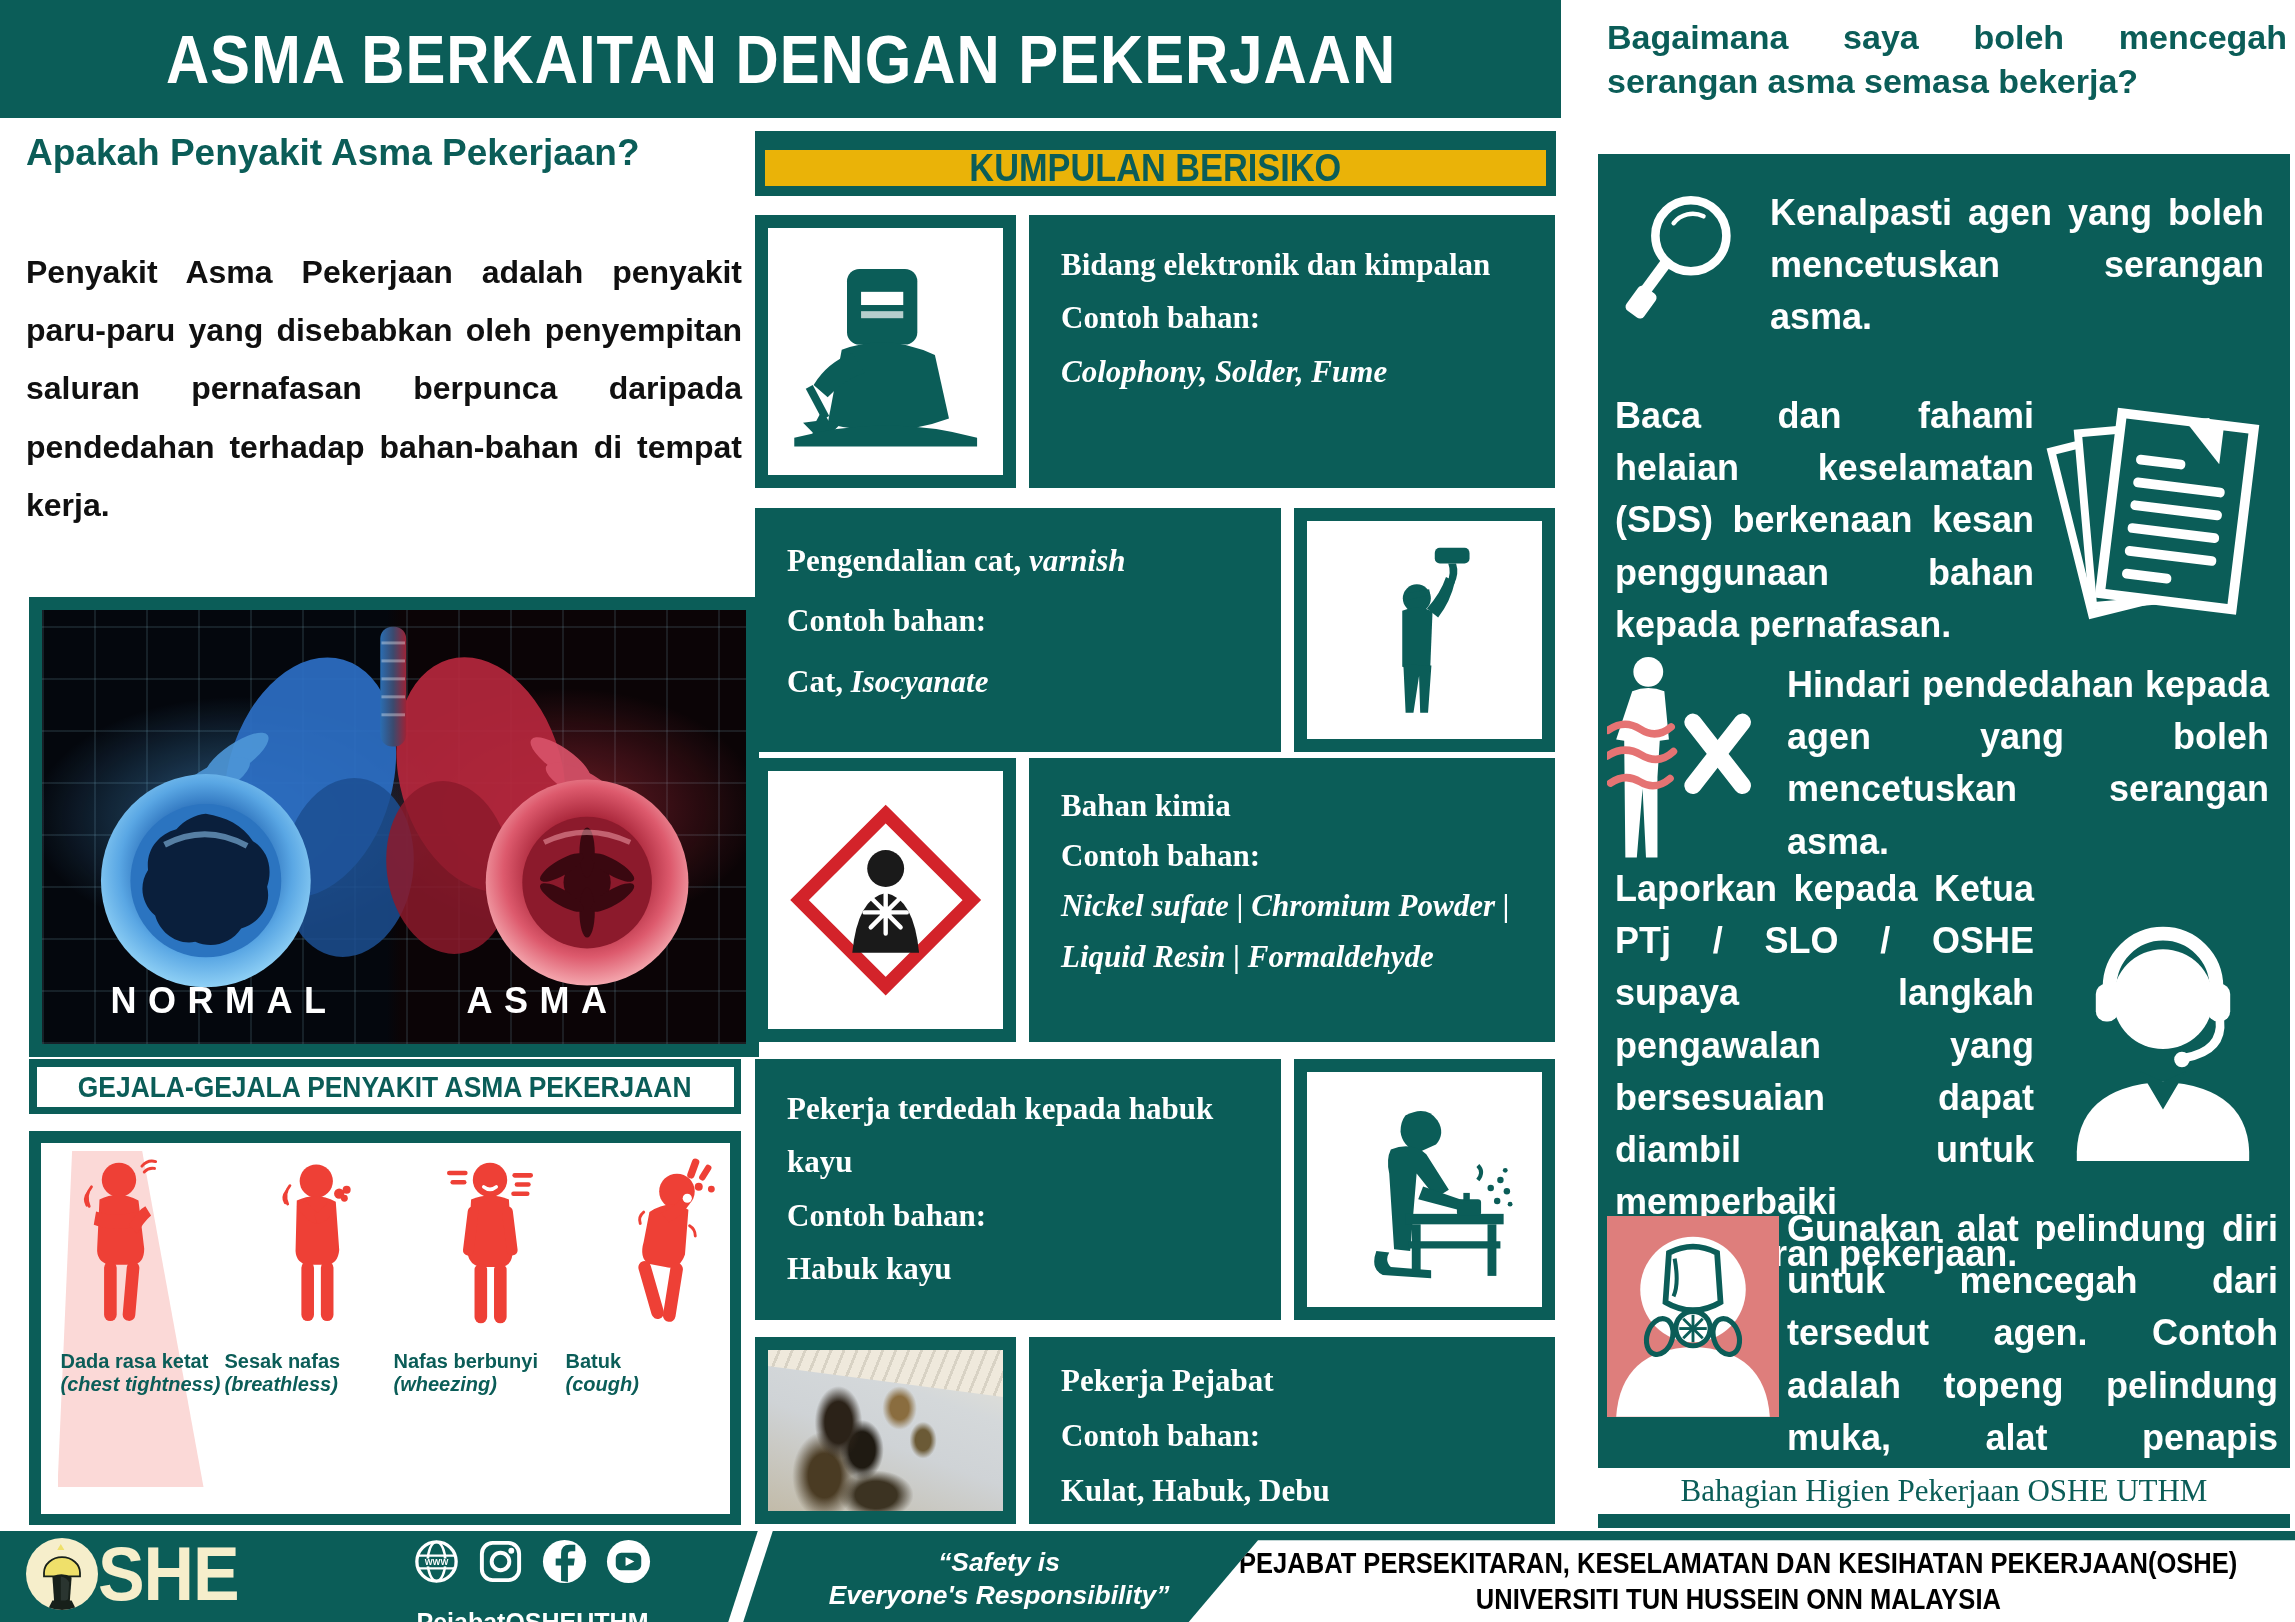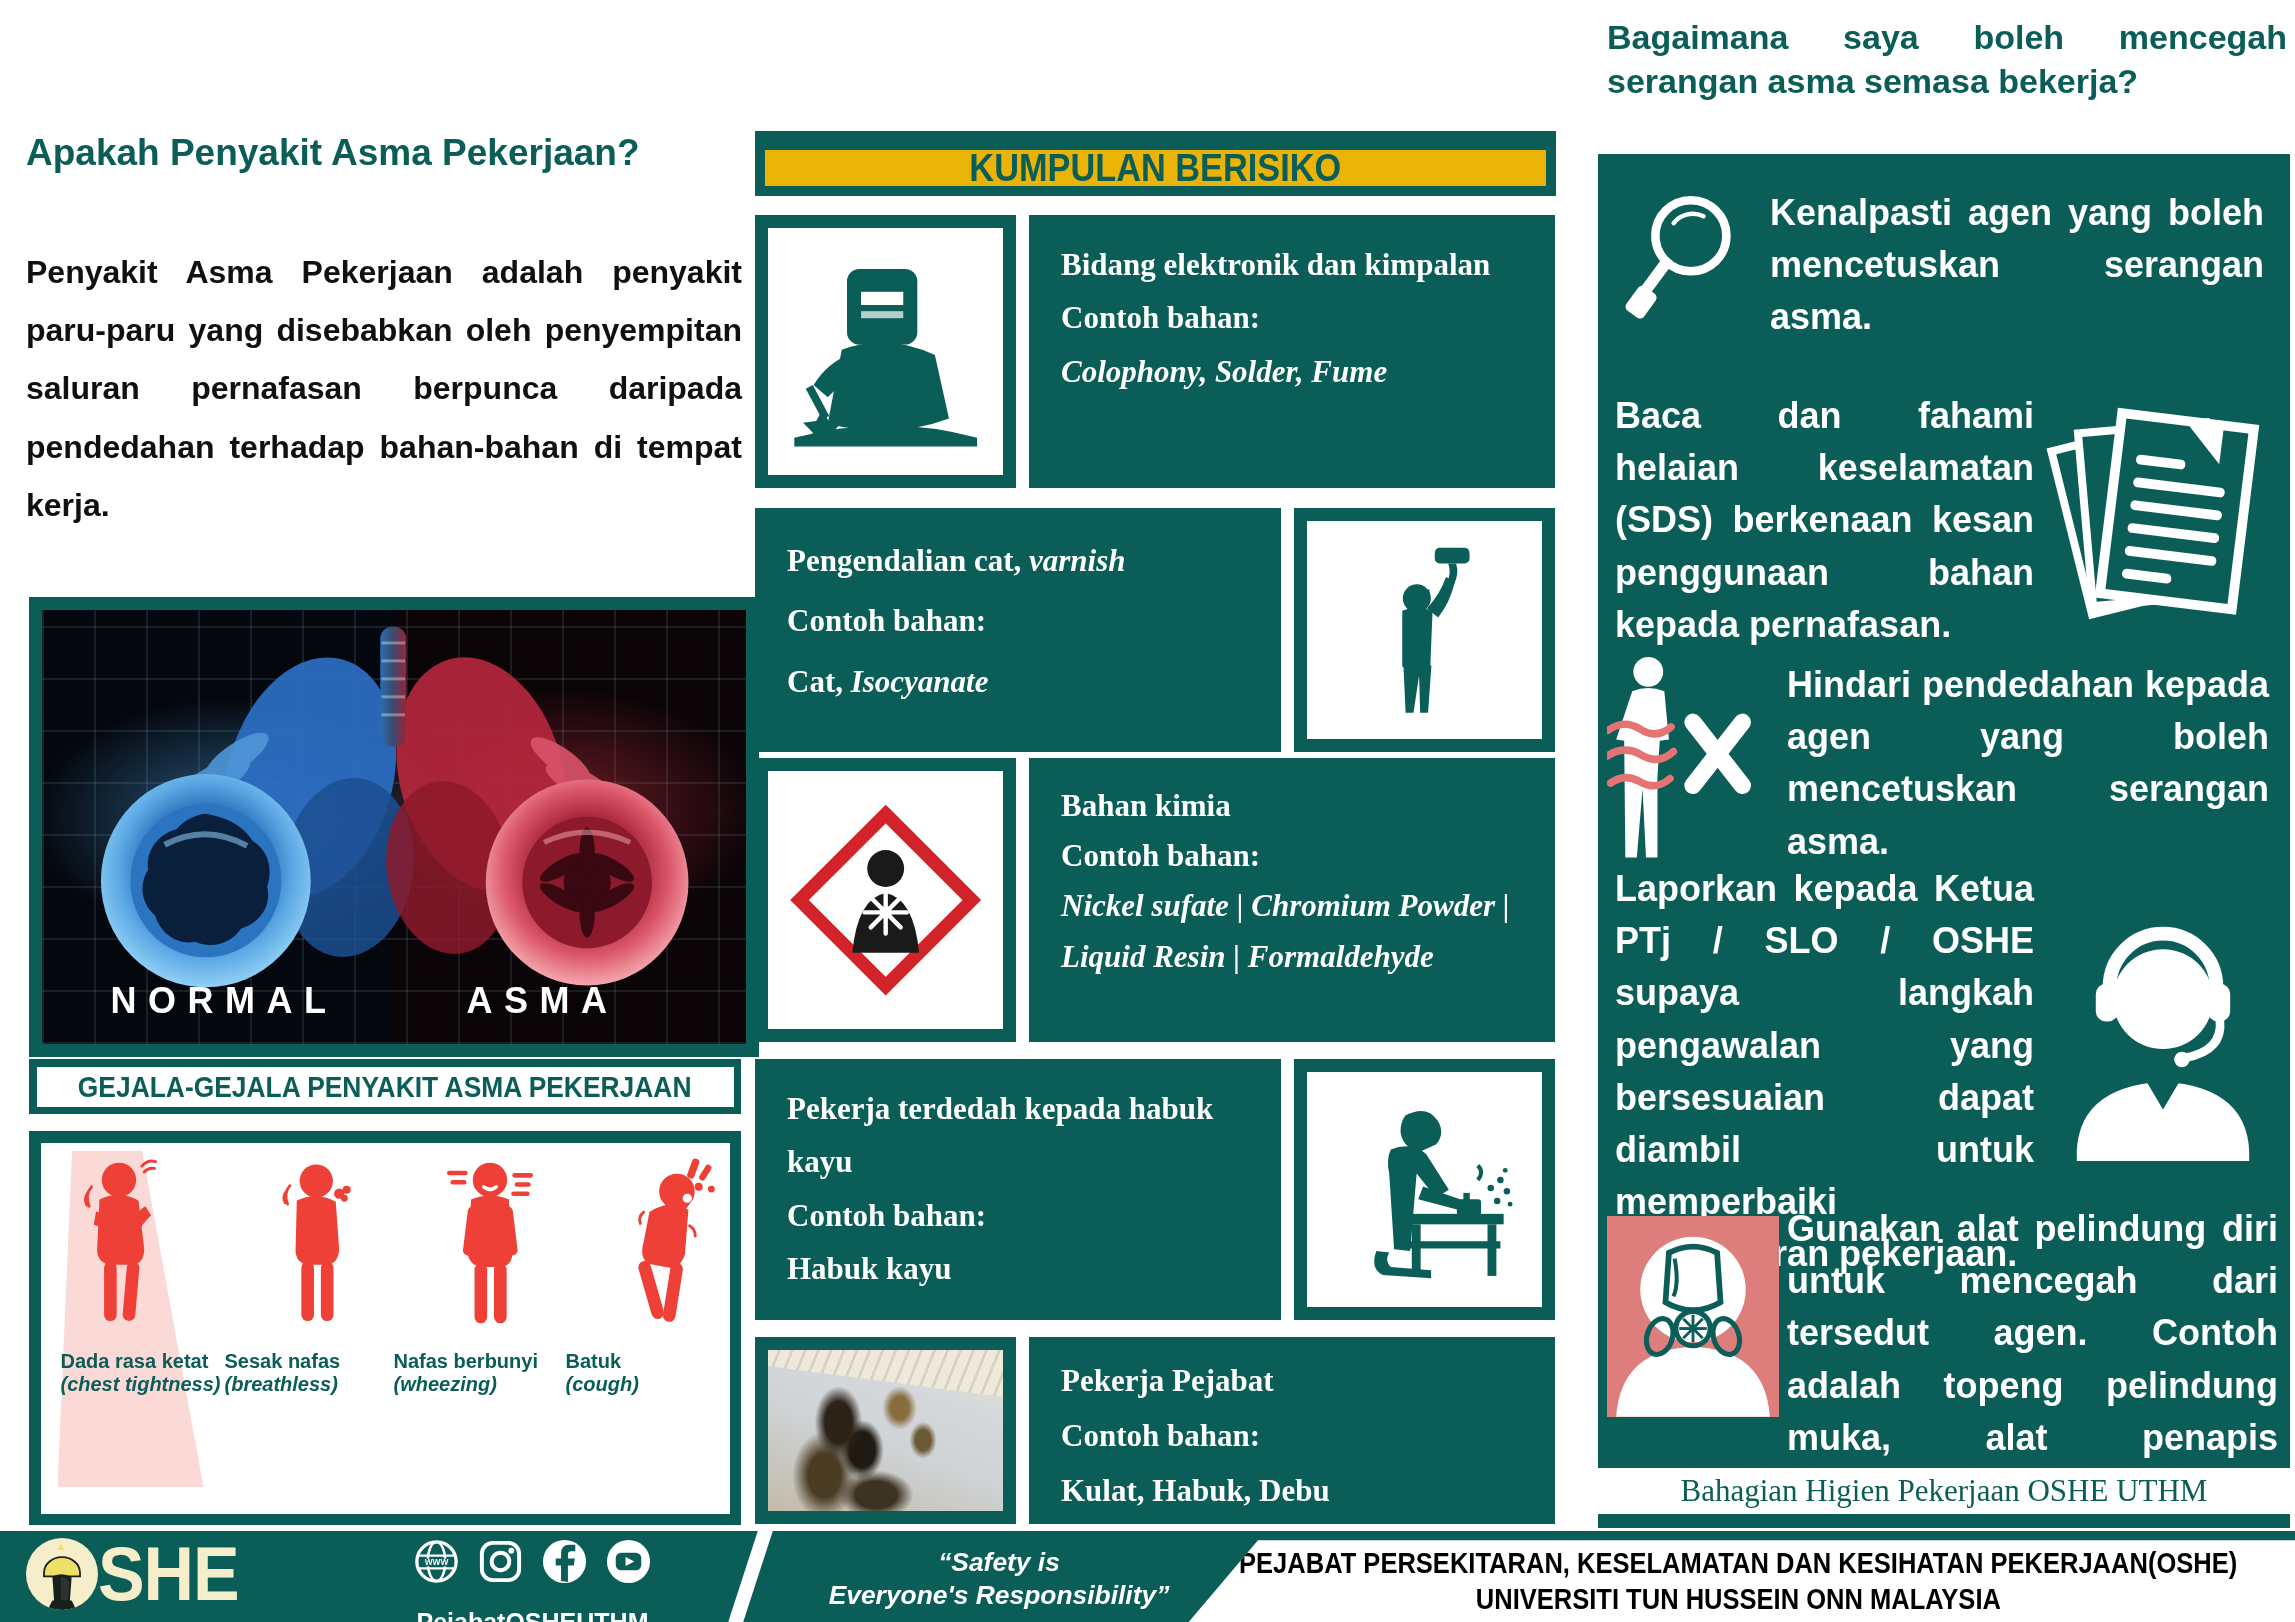--- a/index.html
+++ b/index.html
@@ -89,20 +89,23 @@
              clip-path:polygon(76px 0,100% 0,100% 100%,5.7px 100%);
              display:flex;flex-direction:column;align-items:center;justify-content:center;color:#000;}
   .org-plate .l1{font-size:29px;font-weight:800;}
   .org-plate .l2{font-size:29px;font-weight:800;margin-top:3.4px;}
 </style>
 </head>
 <body>
 
 <div id="poster">
 
+  <div class="abs top-banner">
+    <h1><span class="cond">ASMA BERKAITAN DENGAN PEKERJAAN</span></h1>
+  </div>
 
   <div class="abs q-head">Apakah Penyakit Asma Pekerjaan?</div>
   <div class="abs intro">Penyakit Asma Pekerjaan adalah penyakit paru-paru yang disebabkan oleh penyempitan saluran pernafasan berpunca daripada pendedahan terhadap bahan-bahan di tempat kerja.</div>
 
   <div class="abs lungs-box">
     <div class="lungs-img">
       <svg width="100%" height="100%" viewBox="0 0 1196 726" preserveAspectRatio="none">
         <defs>
           <radialGradient id="bluering" cx="50%" cy="45%" r="55%">
             <stop offset="0%" stop-color="#0a2a55"></stop>

